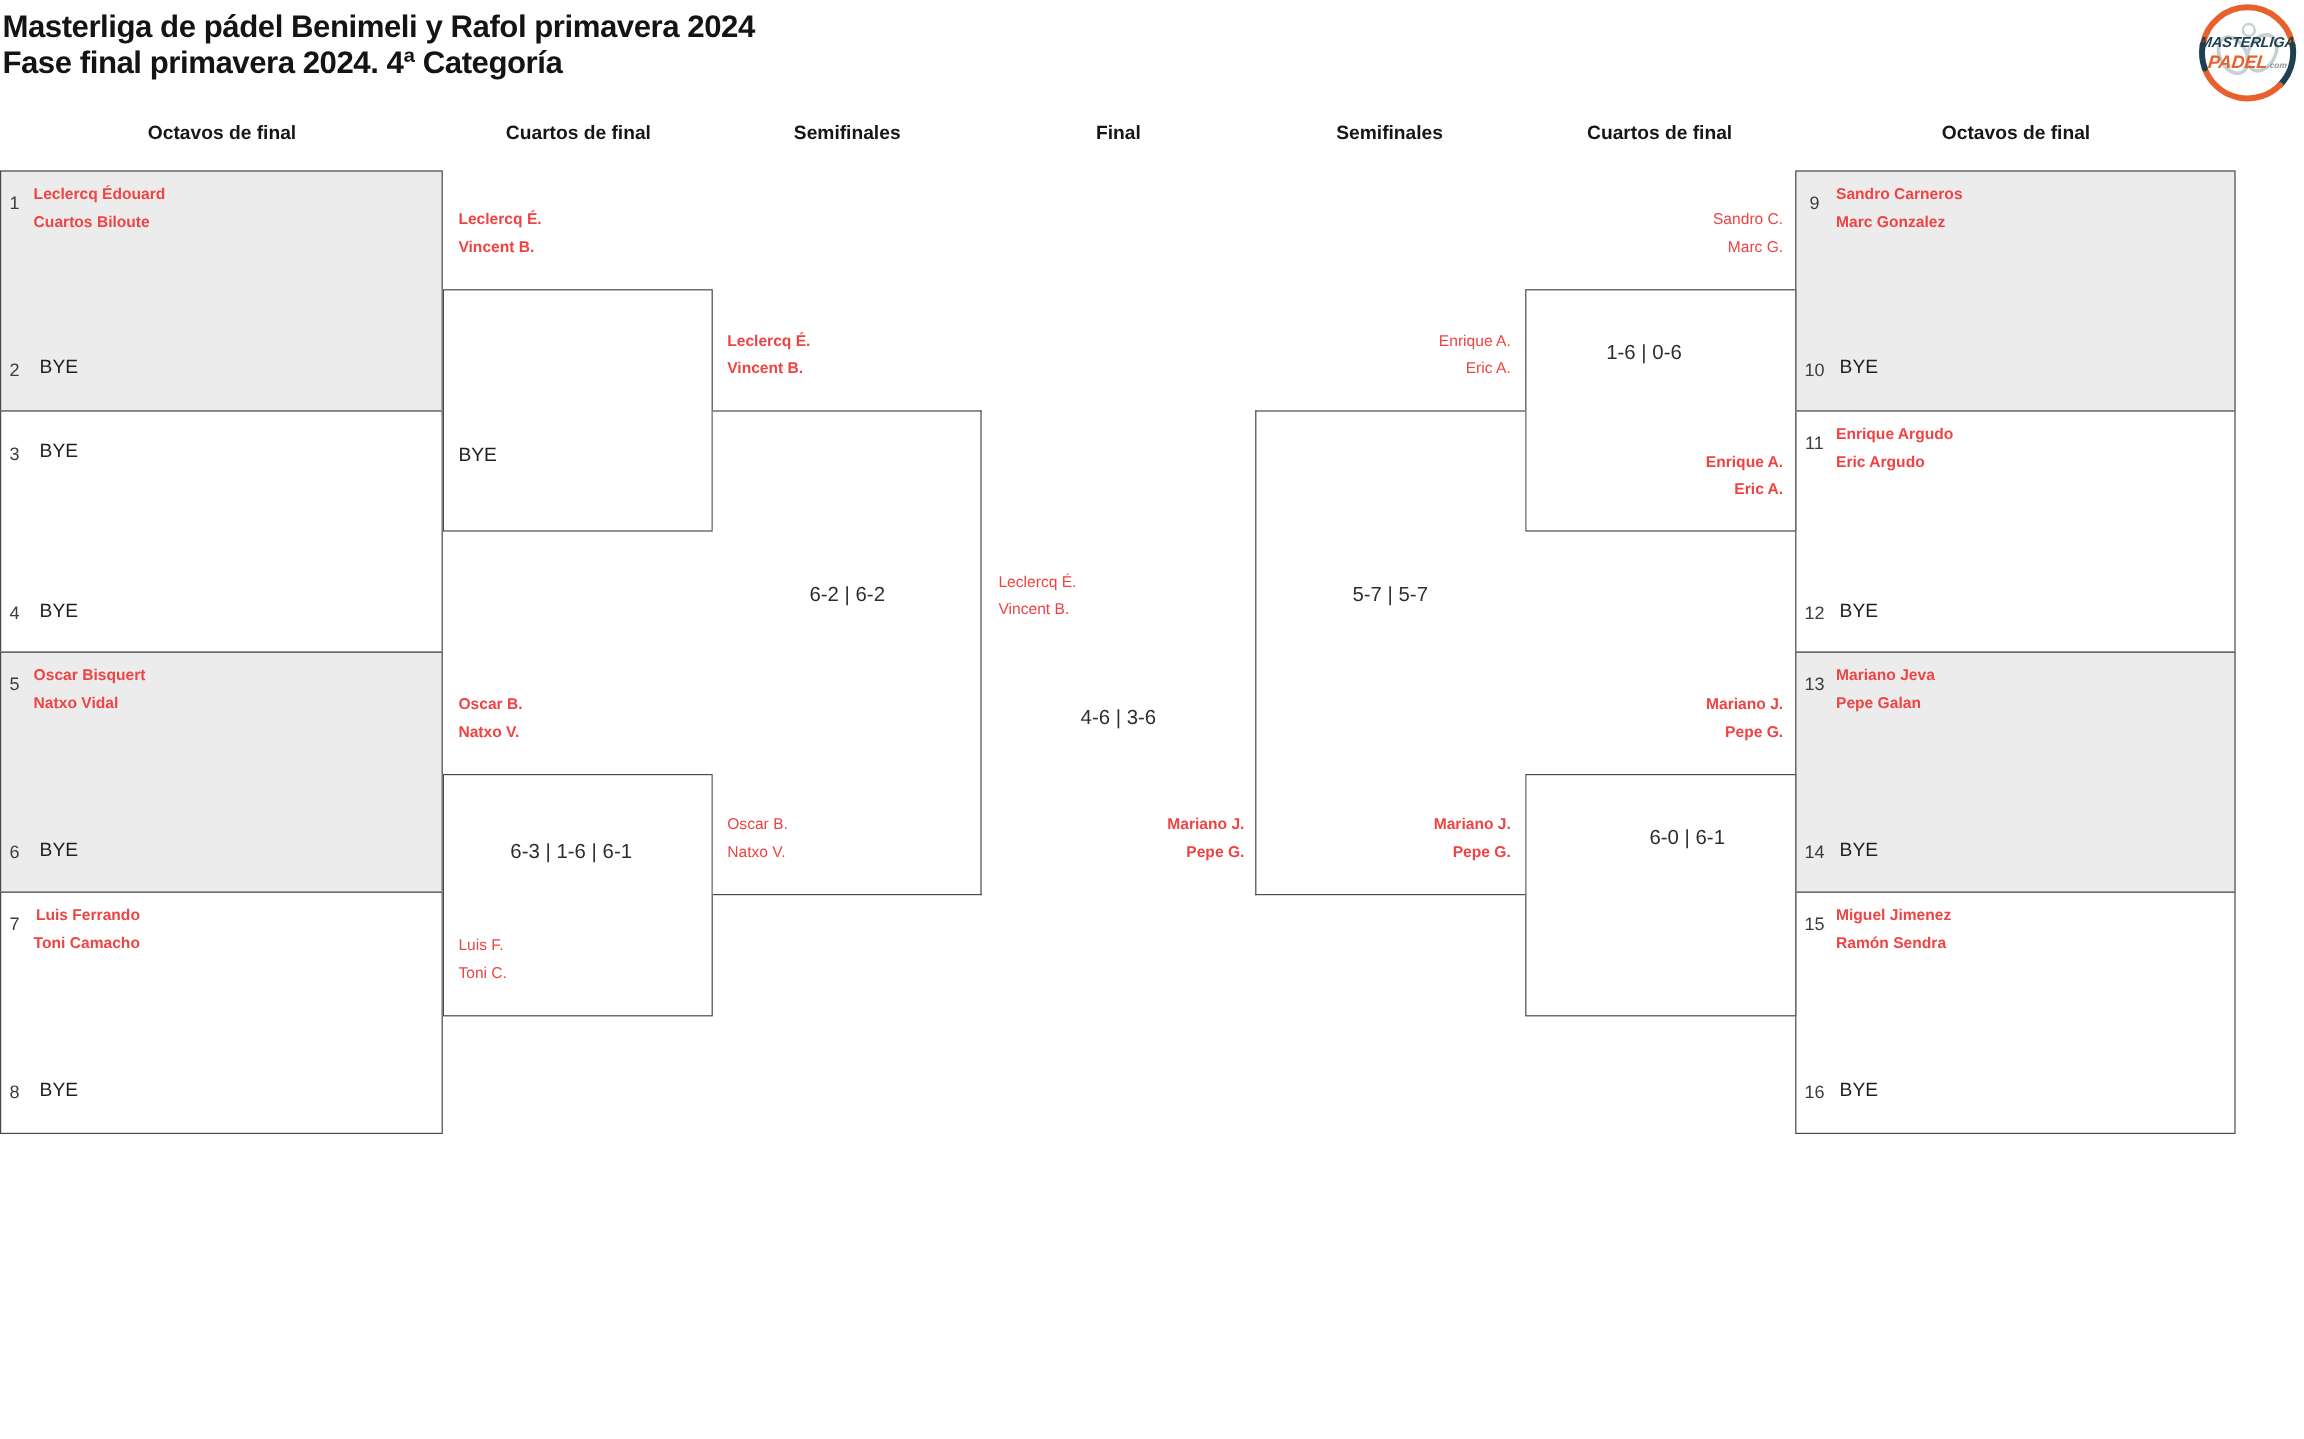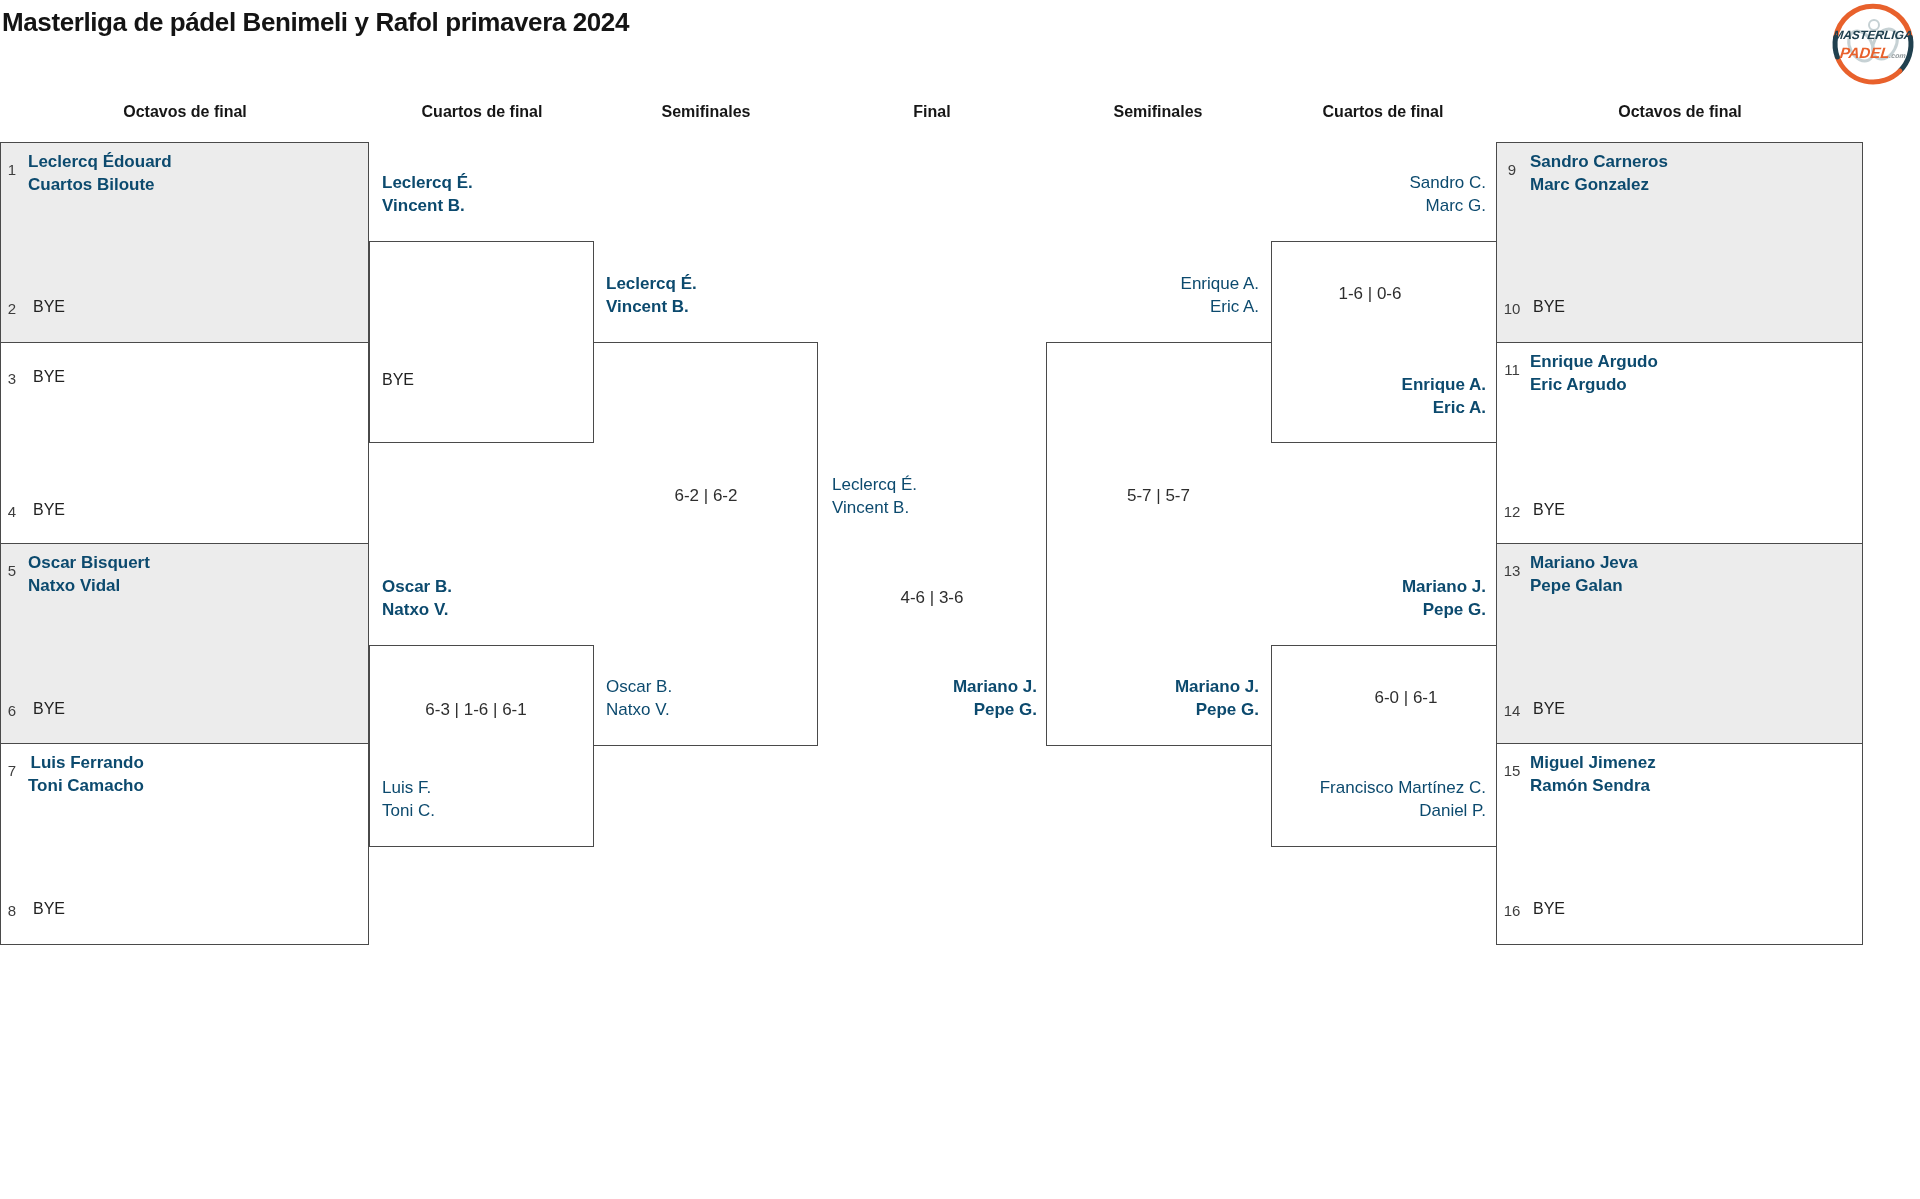--- a/index.html
+++ b/index.html
@@ -5,36 +5,37 @@
   html,body{margin:0;padding:0;background:#ffffff;}
   body{font-family:"Liberation Sans",sans-serif;color:#1b1b1b;}
   .page{position:relative;width:1920px;height:1199px;background:#ffffff;overflow:hidden;}
   .abs{position:absolute;}
   .title{font-size:26px;font-weight:bold;letter-spacing:-0.4px;white-space:nowrap;color:#141414;}
   .hdr{font-size:16px;font-weight:bold;text-align:center;width:300px;color:#161616;}
   .box{position:absolute;border:1px solid #4a4a4a;box-sizing:border-box;background:#ffffff;}
   .box.gray{background:#ececec;}
   .box.noleft{border-left:none;}
   .box.noright{border-right:none;}
-  .team{font-size:17px;line-height:23px;white-space:nowrap;color:#0c4a6e;}
+  .team{font-size:13px;line-height:23px;white-space:nowrap;color:#ef4444;}
   .team span{display:block;}
   .bold{font-weight:bold;}
   .right{text-align:right;}
   .bye{font-size:16px;color:#222222;white-space:nowrap;}
   .seed{font-size:15px;color:#3d3d3d;text-align:center;width:20px;}
   .seedr{width:24px;}
   .score{font-size:17px;color:#2e2e2e;text-align:center;white-space:nowrap;}
   .logo-line{position:absolute;left:0;width:100%;text-align:center;font-style:italic;font-weight:bold;transform:skewX(-6deg);white-space:nowrap;}
 </style>
 </head>
 <body>
 
 <div class="page">
 
   <div class="abs title" style="left:2px;top:7px;">Masterliga de pádel Benimeli y Rafol primavera 2024</div>
+  <div class="abs title" style="left:2px;top:37px;">Fase final primavera 2024. 4ª Categoría</div>
 
   <div class="abs" style="left:1830px;top:2px;width:86px;height:84px;">
     <svg width="86" height="84" viewBox="0 0 86 84">
       <circle cx="43" cy="42" r="38" fill="#ffffff"></circle>
       <ellipse cx="31" cy="44" rx="11" ry="16" transform="rotate(-28 31 44)" fill="none" stroke="#c6d1d4" stroke-width="3"></ellipse>
       <ellipse cx="55" cy="42" rx="11" ry="16" transform="rotate(28 55 42)" fill="none" stroke="#c6d1d4" stroke-width="3"></ellipse>
       <circle cx="44" cy="23" r="5" fill="none" stroke="#c6d1d4" stroke-width="2"></circle>
       <path d="M 5.6 35.4 A 38 38 0 0 1 80.4 35.4" fill="none" stroke="#E8612C" stroke-width="5" stroke-linecap="round"></path>
       <path d="M 80.4 35.4 A 38 38 0 0 1 69.9 68.9" fill="none" stroke="#20404F" stroke-width="5" stroke-linecap="round"></path>
       <path d="M 69.9 68.9 A 38 38 0 0 1 7.3 55.0" fill="none" stroke="#E8612C" stroke-width="5" stroke-linecap="round"></path>
@@ -156,24 +157,20 @@
   <div class="abs team right bold" style="left:1271px;top:373px;width:215px;">
     <span>Enrique A.</span>
     <span>Eric A.</span>
   </div>
 
   <div class="abs team right bold" style="left:1271px;top:575px;width:215px;">
     <span>Mariano J.</span>
     <span>Pepe G.</span>
   </div>
   <div class="abs score" style="left:1271px;top:688px;width:270px;">6-0 | 6-1</div>
-  <div class="abs team right" style="left:1271px;top:776px;width:215px;">
-    <span>Francisco Martínez C.</span>
-    <span>Daniel P.</span>
-  </div>
 
   <div class="abs team bold" style="left:606px;top:272px;">
     <span>Leclercq É.</span>
     <span>Vincent B.</span>
   </div>
   <div class="abs score" style="left:594px;top:486px;width:224px;">6-2 | 6-2</div>
   <div class="abs team" style="left:606px;top:675px;">
     <span>Oscar B.</span>
     <span>Natxo V.</span>
   </div>

